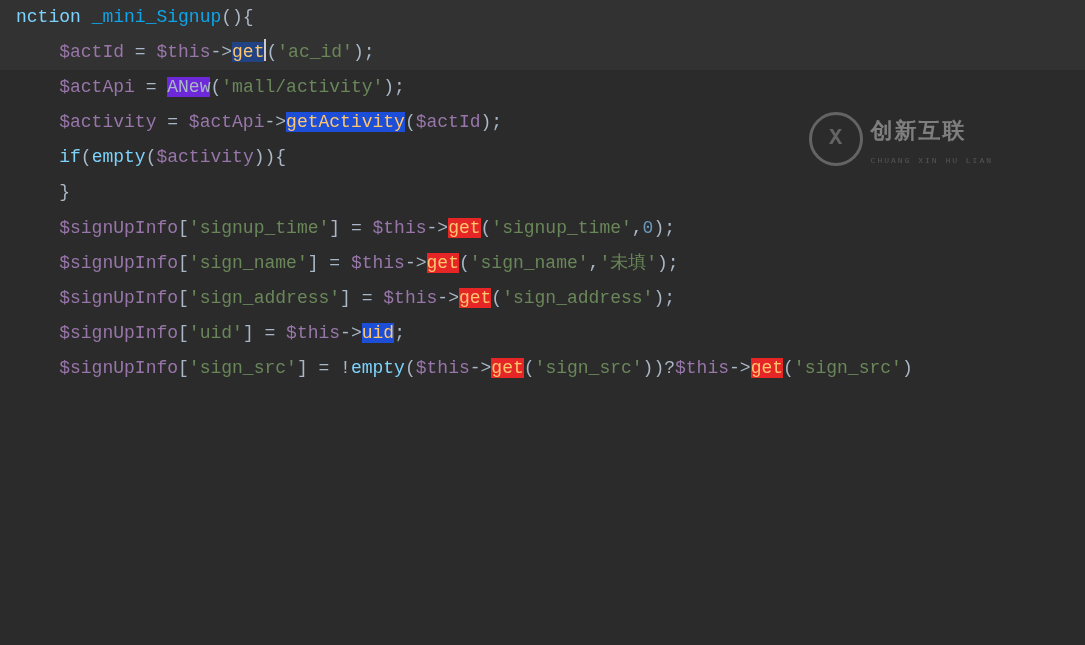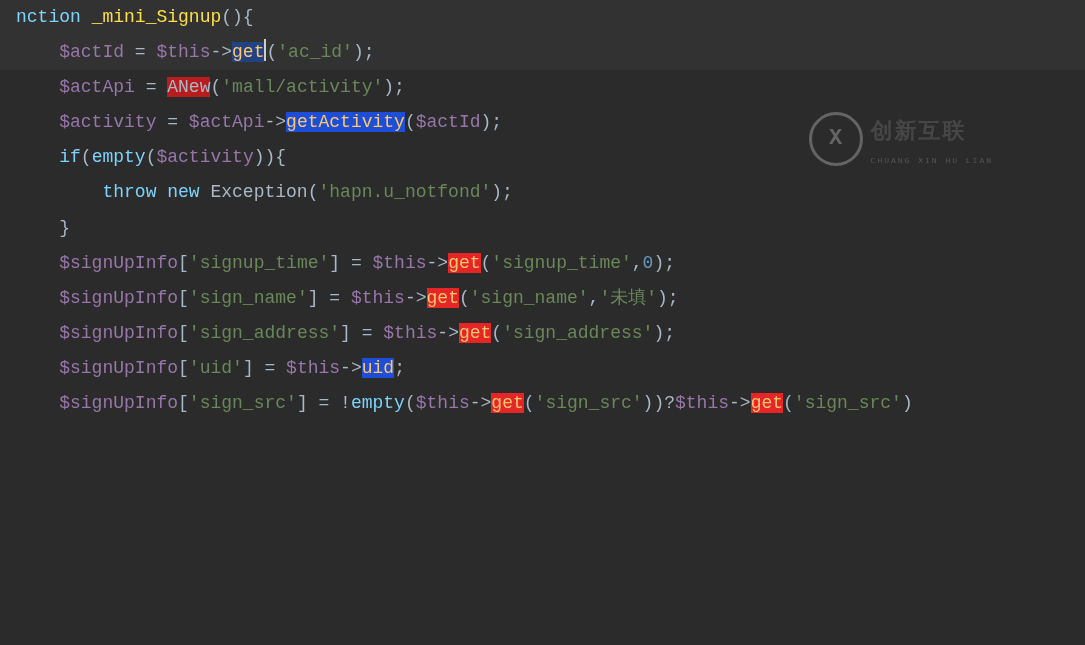--- a/index.html
+++ b/index.html
@@ -1,30 +1,30 @@
 <!DOCTYPE html>
 <html><head>
 <meta charset="utf-8">
 <style>
 html,body{margin:0;padding:0;width:1085px;height:645px;background:#2b2b2b;overflow:hidden}
 .editor{font-family:Consolas,"Courier New",monospace;font-size:18px;line-height:1.95;color:#a9b7c6;padding:0 0 0 0;position:relative;width:1085px;height:645px}
 .hl-kw{color:#7dd3fc}
 .hl-var{color:#9876aa}
 .hl-num{color:#6897bb}
 .hl-str{color:#6a8759}
-.hl-fn{color:#fde047}
+.hl-fn{color:#0ea5e9}
 .red-box{background:#e62626;color:#ffc66d;padding:0 0}
 .olive-box{background:#1d4ed8;color:#ffc66d}
 .sel-blue{background:#214283;color:#ffc66d}
-.olive-plain{background:#b91c1c;color:#a9b7c6}
+.olive-plain{background:#6d28d9;color:#a9b7c6}
 .row{white-space:pre;padding-left:16px}
 .row.top{background:#323232}
 .watermark{position:absolute;top:110px;right:92px;display:flex;align-items:center;opacity:.45;filter:grayscale(100%)}
 .watermark .logo{width:48px;height:48px;border:3px solid #aaa;border-radius:50%;display:flex;align-items:center;justify-content:center;margin-right:8px;color:#aaa;font-size:22px;font-weight:bold}
-.watermark .txt .big{color:#ef4444;font-family:"Microsoft YaHei",sans-serif;font-size:22px;font-weight:bold;letter-spacing:2px}
+.watermark .txt .big{color:#e5e5e5;font-family:"Microsoft YaHei",sans-serif;font-size:22px;font-weight:bold;letter-spacing:2px}
 .watermark .txt .small{color:#888;font-family:Liberation Mono, monospace;font-size:8px;letter-spacing:2px}
 .caret{display:inline-block;width:2px;height:22px;background:#ccc;vertical-align:middle;margin-bottom:4px}
 </style>
 </head>
 <body>
 
 <div class="editor">
 
   <div class="watermark">
     <div class="logo">
@@ -41,21 +41,20 @@
   <div class="row top"><span>    </span><span class="hl-var">$actId</span><span> = </span><span class="hl-var">$this</span><span>-&gt;</span><span class="sel-blue">get</span><span class="caret"></span><span>(</span><span class="hl-str">'ac_id'</span><span>);</span></div>
 
   <div class="row"><span>    </span><span class="hl-var">$actApi</span><span> = </span><span class="olive-plain">ANew</span><span>(</span><span class="hl-str">'mall/activity'</span><span>);</span></div>
 
   <div class="row"><span></span></div>
 
   <div class="row"><span>    </span><span class="hl-var">$activity</span><span> = </span><span class="hl-var">$actApi</span><span>-&gt;</span><span class="olive-box">getActivity</span><span>(</span><span class="hl-var">$actId</span><span>);</span></div>
 
   <div class="row"><span>    </span><span class="hl-kw">if</span><span>(</span><span class="hl-kw">empty</span><span>(</span><span class="hl-var">$activity</span><span>)){</span></div>
 
-  <div class="row"><span>        </span><span class="hl-kw">throw </span><span class="hl-kw">new </span><span>Exception(</span><span class="hl-str">'hapn.u_notfond'</span><span>);</span></div>
 
   <div class="row"><span>    }</span></div>
 
   <div class="row"><span></span></div>
 
   <div class="row"><span>    </span><span class="hl-var">$signUpInfo</span><span>[</span><span class="hl-str">'signup_time'</span><span>] = </span><span class="hl-var">$this</span><span>-&gt;</span><span class="red-box">get</span><span>(</span><span class="hl-str">'signup_time'</span><span>,</span><span class="hl-num">0</span><span>);</span></div>
 
   <div class="row"><span>    </span><span class="hl-var">$signUpInfo</span><span>[</span><span class="hl-str">'sign_name'</span><span>] = </span><span class="hl-var">$this</span><span>-&gt;</span><span class="red-box">get</span><span>(</span><span class="hl-str">'sign_name'</span><span>,</span><span class="hl-str">'未填'</span><span>);</span></div>
 
 

